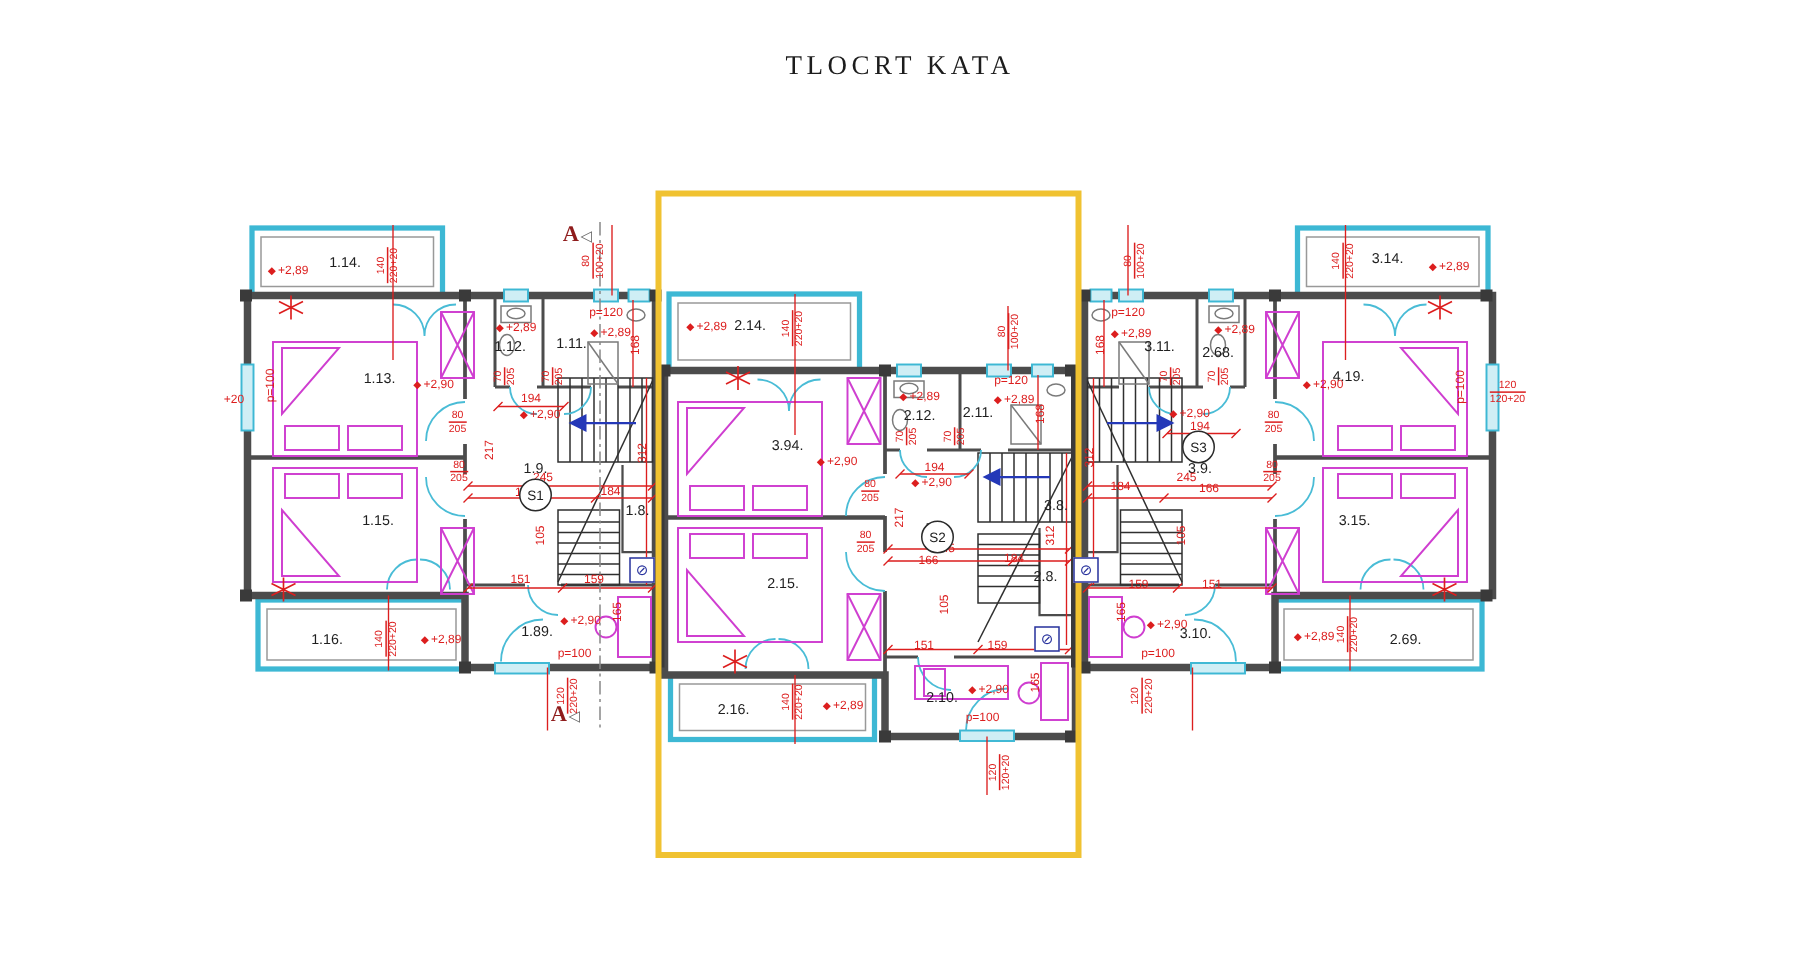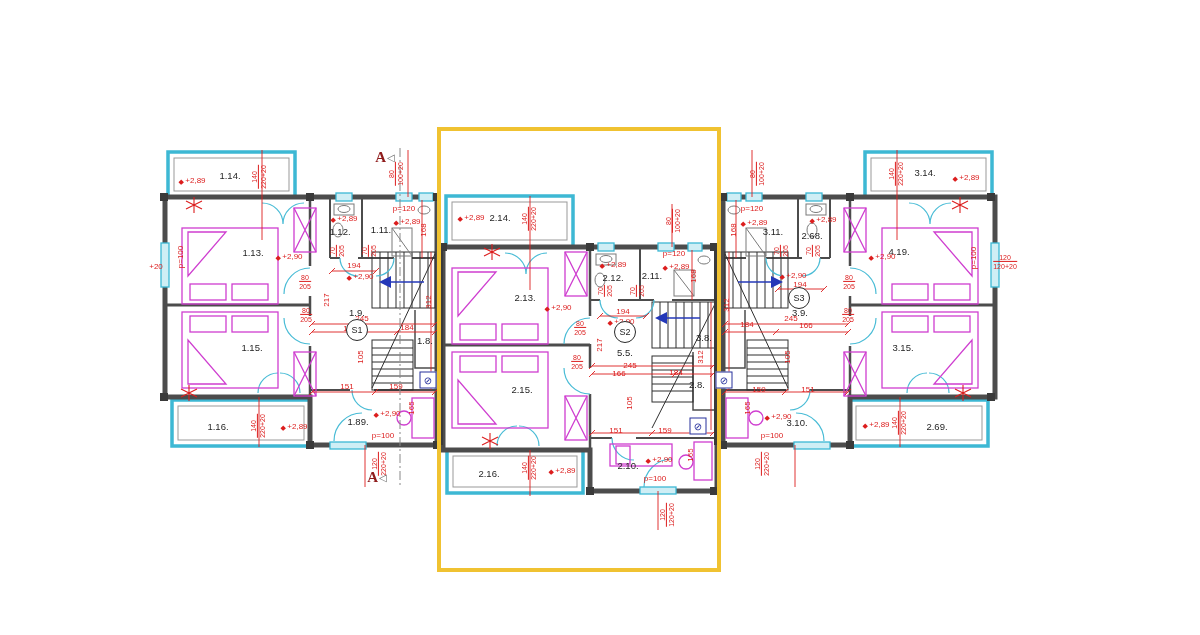--- a/index.html
+++ b/index.html
@@ -26,20 +26,21 @@
       border:4px solid #f0c231;}
   .washer{position:absolute;transform:translate(-50%,-50%);width:15px;height:15px;
           border:1.6px solid #26309c;background:#fff;color:#26309c;font-size:10px;
           display:flex;align-items:center;justify-content:center;}
 </style>
 </head>
 <body>
 
 <div id="stage">
 
+  <div class="title">TLOCRT KATA</div>
 
   <svg id="plan-svg" width="1200" height="635" viewBox="0 0 1200 635">
 
     <g opacity="0.07" stroke="#45506b" fill="none" stroke-width="9">
       <path d="M445,392 L445,312 L545,262 L645,312 L645,392"></path>
       <path d="M500,392 L545,300 L590,392"></path>
       <path d="M680,290 V385 M712,290 V385 M680,335 H712"></path>
       <path d="M740,290 L762,385 L784,290"></path>
       <path d="M815,290 V385 M815,290 H855 M815,335 H848"></path>
     </g>
@@ -281,21 +282,21 @@
       <div class="lab room" style="left: 230px; top: 176px;">1.14.</div>
       <div class="lab room" style="left: 253px; top: 253px;">1.13.</div>
       <div class="lab room" style="left: 340px; top: 232px;">1.12.</div>
       <div class="lab room" style="left: 381px; top: 230px;">1.11.</div>
       <div class="lab room" style="left: 357px; top: 313px;">1.9.</div>
       <div class="lab room" style="left: 252px; top: 348px;">1.15.</div>
       <div class="lab room" style="left: 358px; top: 422px;">1.89.</div>
       <div class="lab room" style="left: 218px; top: 427px;">1.16.</div>
       <div class="lab room" style="left: 425px; top: 341px;">1.8.</div>
       <div class="lab room" style="left: 500px; top: 218px;">2.14.</div>
-      <div class="lab room" style="left: 525px; top: 298px;">2.13.</div>
+      <div class="lab room" style="left: 525px; top: 298px;">3.94.</div>
       <div class="lab room" style="left: 613px; top: 278px;">2.12.</div>
       <div class="lab room" style="left: 652px; top: 276px;">2.11.</div>
       <div class="lab room" style="left: 625px; top: 353px;">5.5.</div>
       <div class="lab room" style="left: 522px; top: 390px;">2.15.</div>
       <div class="lab room" style="left: 628px; top: 466px;">2.10.</div>
       <div class="lab room" style="left: 489px; top: 474px;">2.16.</div>
       <div class="lab room" style="left: 697px; top: 385px;">2.8.</div>
       <div class="lab room" style="left: 925px; top: 173px;">3.14.</div>
       <div class="lab room" style="left: 899px; top: 252px;">4.19.</div>
       <div class="lab room" style="left: 773px; top: 232px;">3.11.</div>
@@ -511,21 +512,21 @@
         </span>
       </div>
       <div class="lab dim" style="left: 876px; top: 425px;"><span class="dmark">◆</span>+2,89</div>
       <div class="lab dim rot" style="left: 762px; top: 464px;">
         <span class="frac">
           <span>120</span>
           <span class="fb">220+20</span>
         </span>
       </div>
       <div class="badge" style="left: 357px; top: 295px; margin-top: 35px;">S1</div>
-      <div class="badge" style="left: 625px; top: 332px;">S2</div>
+      <div class="badge" style="left: 625px; top: 358px;">S2</div>
       <div class="badge" style="left: 799px; top: 298px;">S3</div>
       <div class="secA" style="left: 385px; top: 157px;">
         <span>A</span>
         <span class="flag">◁</span>
       </div>
       <div class="secA" style="left: 377px; top: 477px;">
         <span>A</span>
         <span class="flag">◁</span>
       </div>
       <div class="washer" style="left: 428px; top: 380px;">⊘</div>

